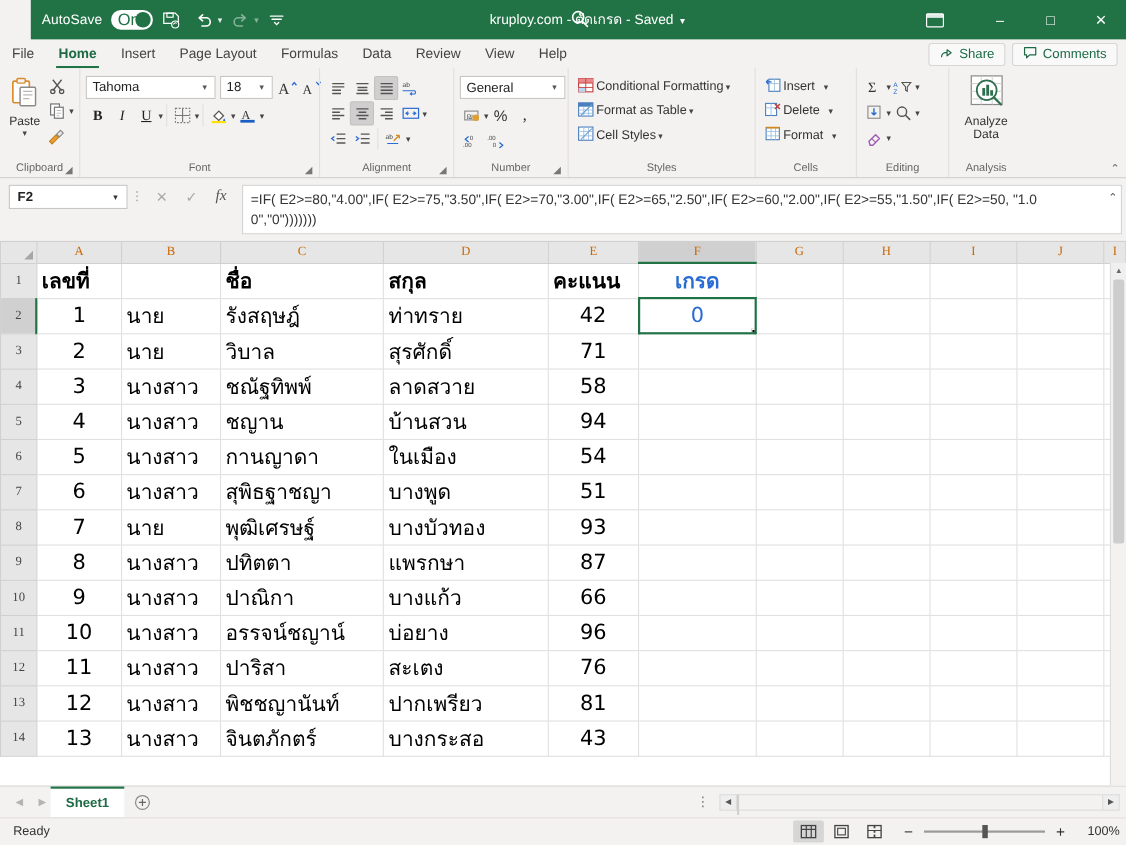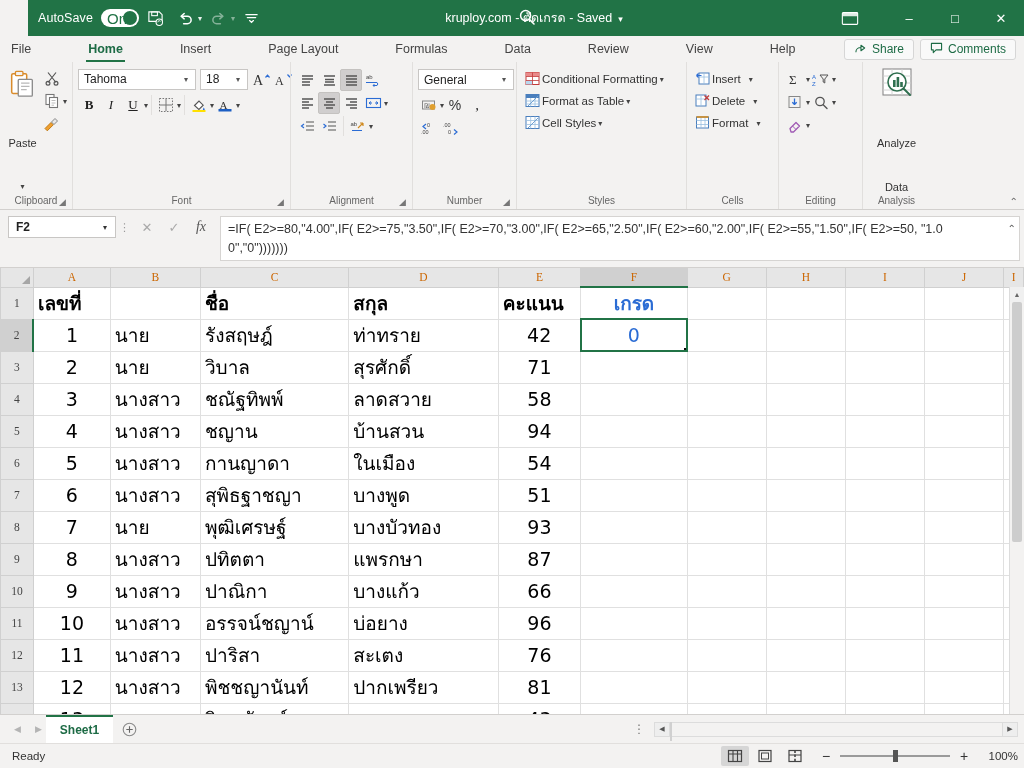--- a/index.html
+++ b/index.html
@@ -41,21 +41,21 @@
   .wincontrols { position: absolute; right: 0; top: 0; height: 36px; display: flex; }
   .wc {
     width: 46px; height: 36px; display: flex; align-items: center; justify-content: center;
     cursor: pointer; font-size: 13px;
   }
   .ribbon-display { position:absolute; right: 160px; top: 7px; width:28px;height:22px;display:flex;align-items:center;justify-content:center;cursor:pointer;}
 
   
   .tabstrip {
     height: 26px; background: #f3f2f1; display: flex; align-items: stretch;
-    flex: 0 0 26px; position: relative; border-bottom: 0px; gap: 35px;
+    flex: 0 0 26px; position: relative; border-bottom: 0px;
   }
   .tab {
     padding: 0 11px; font-size: 12.5px; color: #444; display: flex; align-items: center;
     cursor: pointer; position: relative; white-space: nowrap;
   }
   .tab.active { color: #1d6b45; font-weight: 600; }
   .tab.active::after {
     content: ""; position: absolute; left: 9px; right: 9px; bottom: 0; height: 2.5px; background: #217346;
   }
   .tabs-right { margin-left: auto; display: flex; align-items: center; gap: 6px; padding-right: 8px; }
@@ -75,21 +75,21 @@
   .group-label {
     height: 15px; font-size: 10px; color: #666; text-align: center; line-height: 15px;
     position: relative; margin-bottom: 1px;
   }
   .dlg-launch {
     position: absolute; right: 2px; bottom: 1px; width: 11px; height: 11px; cursor: pointer;
     font-size: 9px; color: #777; line-height: 11px;
   }
   .bigbtn {
     display: flex; flex-direction: column; align-items: center; justify-content: flex-start;
-    width: 48px; cursor: pointer; border-radius: 2px; padding-top: 2px; gap: 33px;
+    width: 48px; cursor: pointer; border-radius: 2px; padding-top: 2px;
   }
   .bigbtn .lbl { font-size: 11px; color: #333; margin-top: 1px; }
   .smallbtn {
     display: flex; align-items: center; gap: 2px; height: 22px; padding: 0 3px; cursor: pointer;
     border-radius: 2px; font-size: 11.5px; color: #333; white-space: nowrap;
   }
   .iconbtn {
     width: 22px; height: 22px; display: inline-flex; align-items: center; justify-content: center;
     cursor: pointer; border-radius: 2px;
   }

